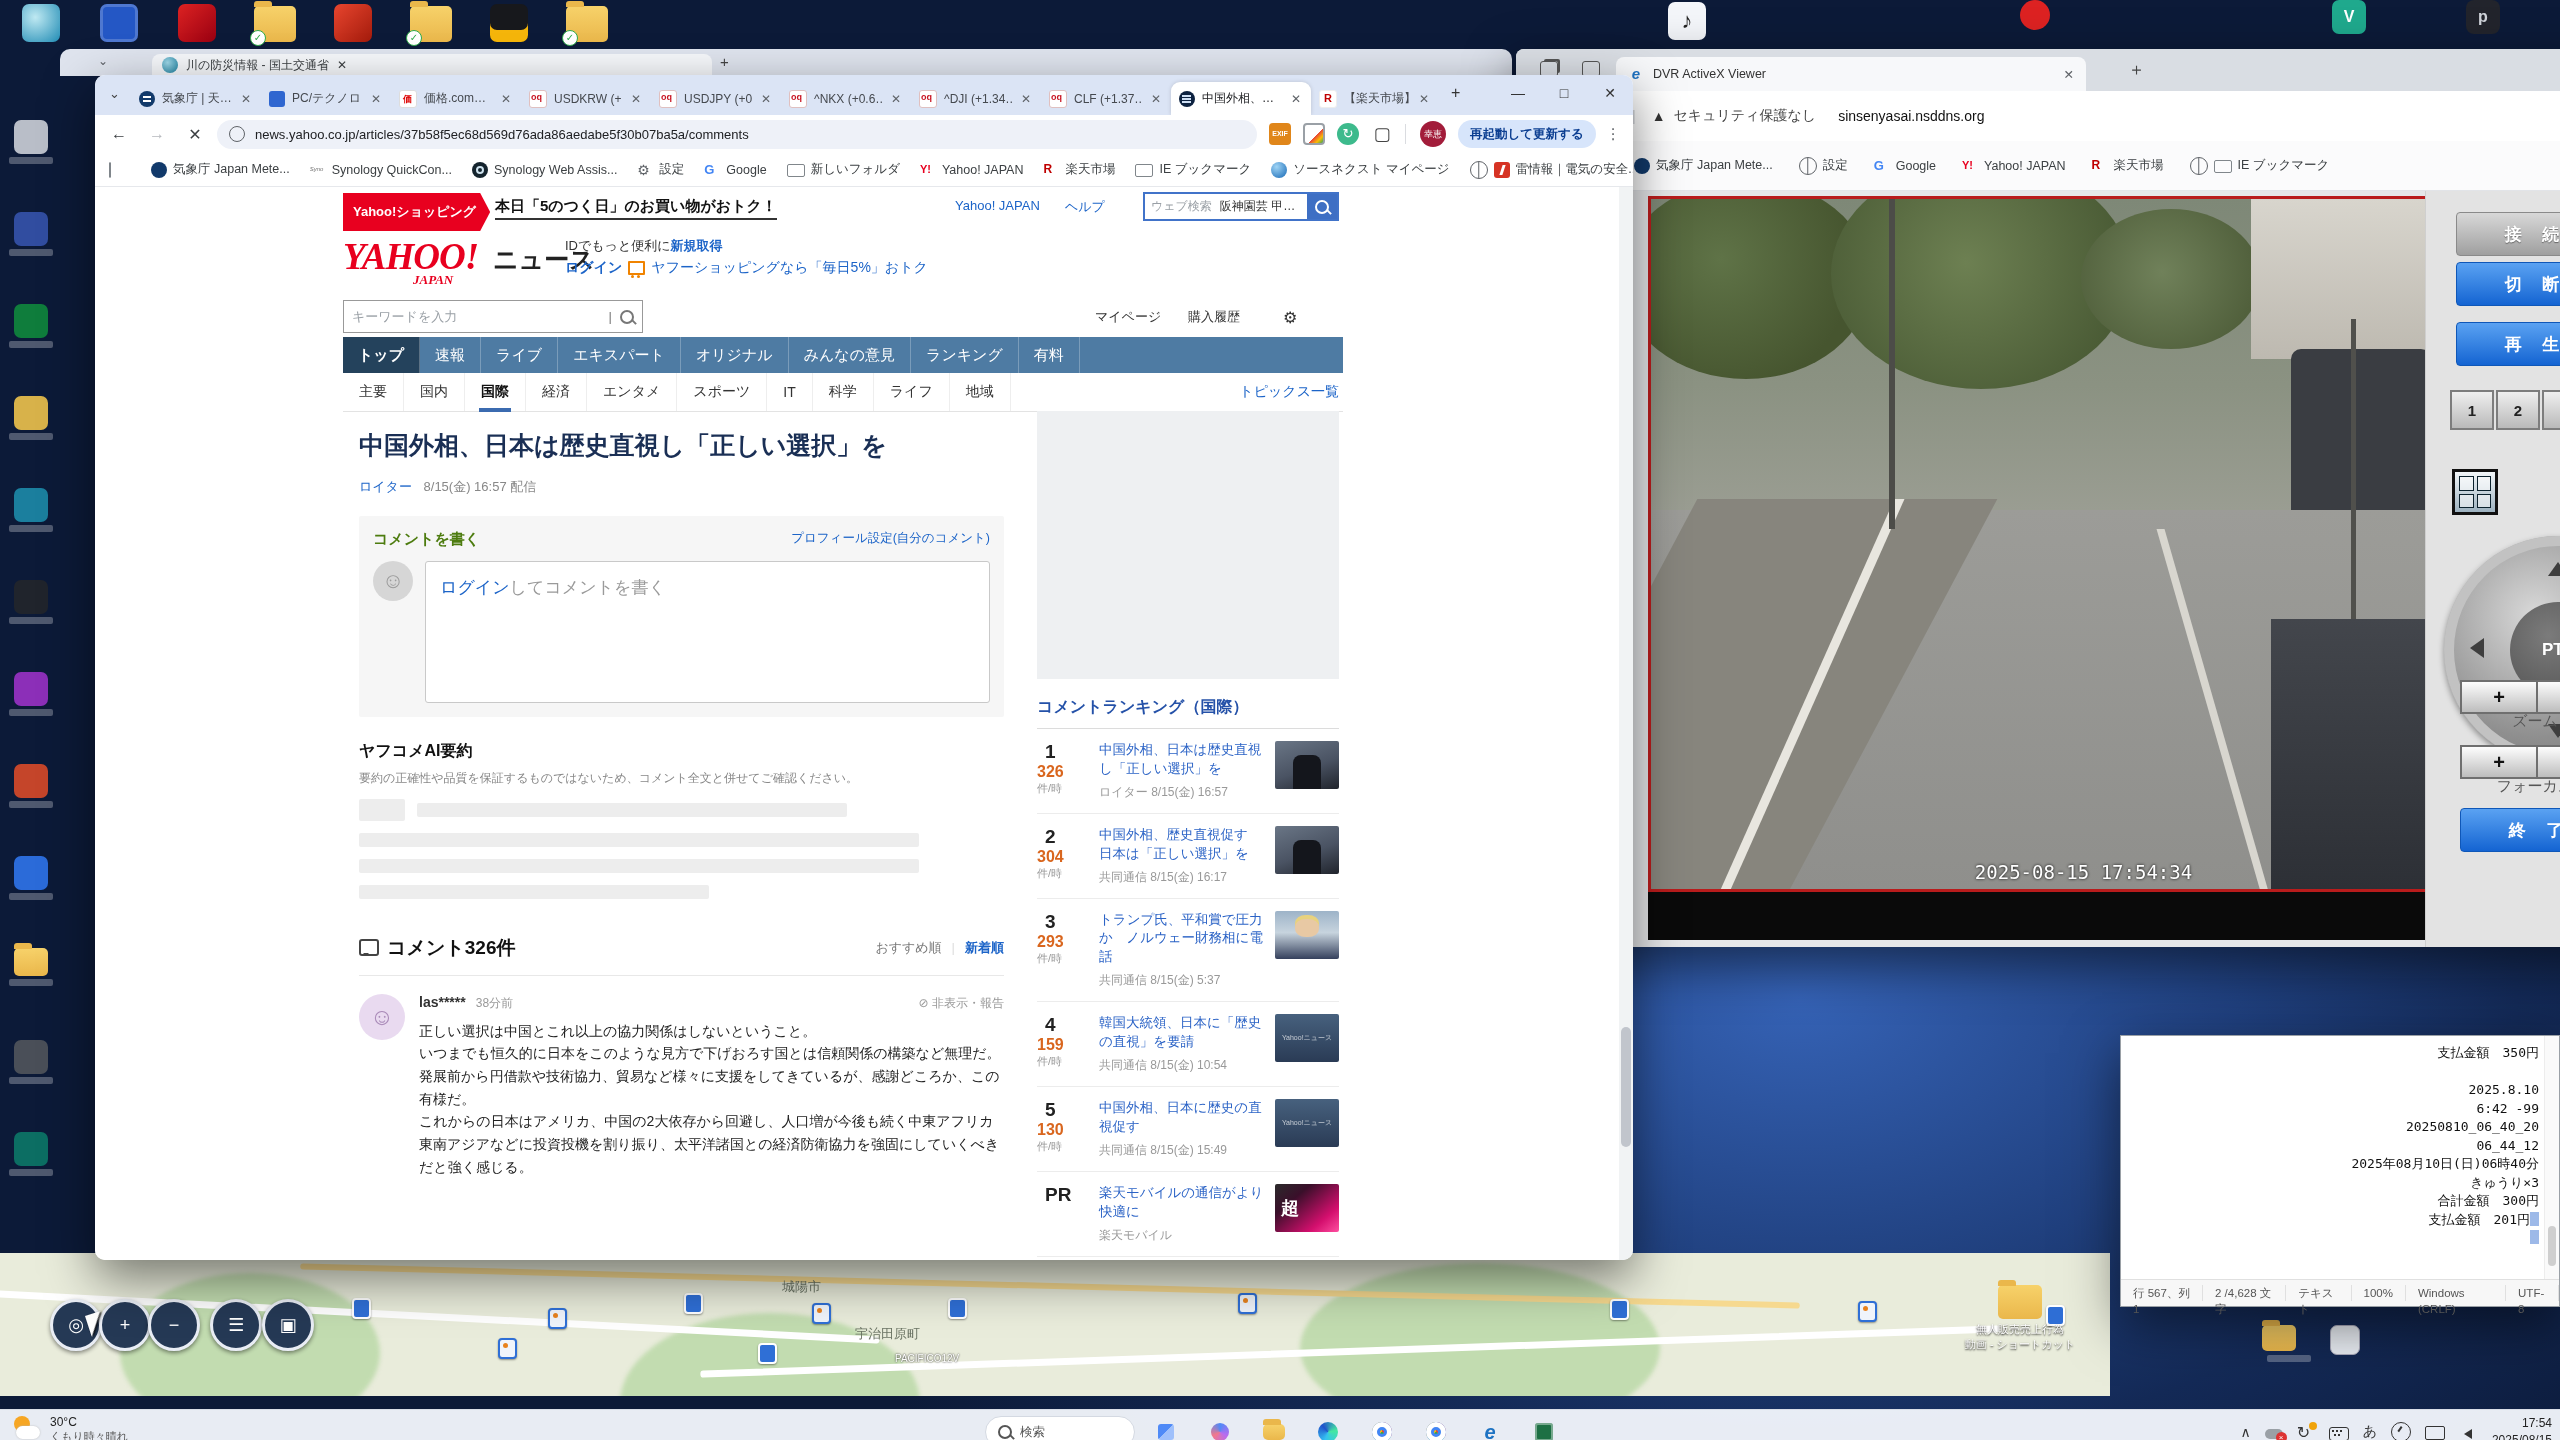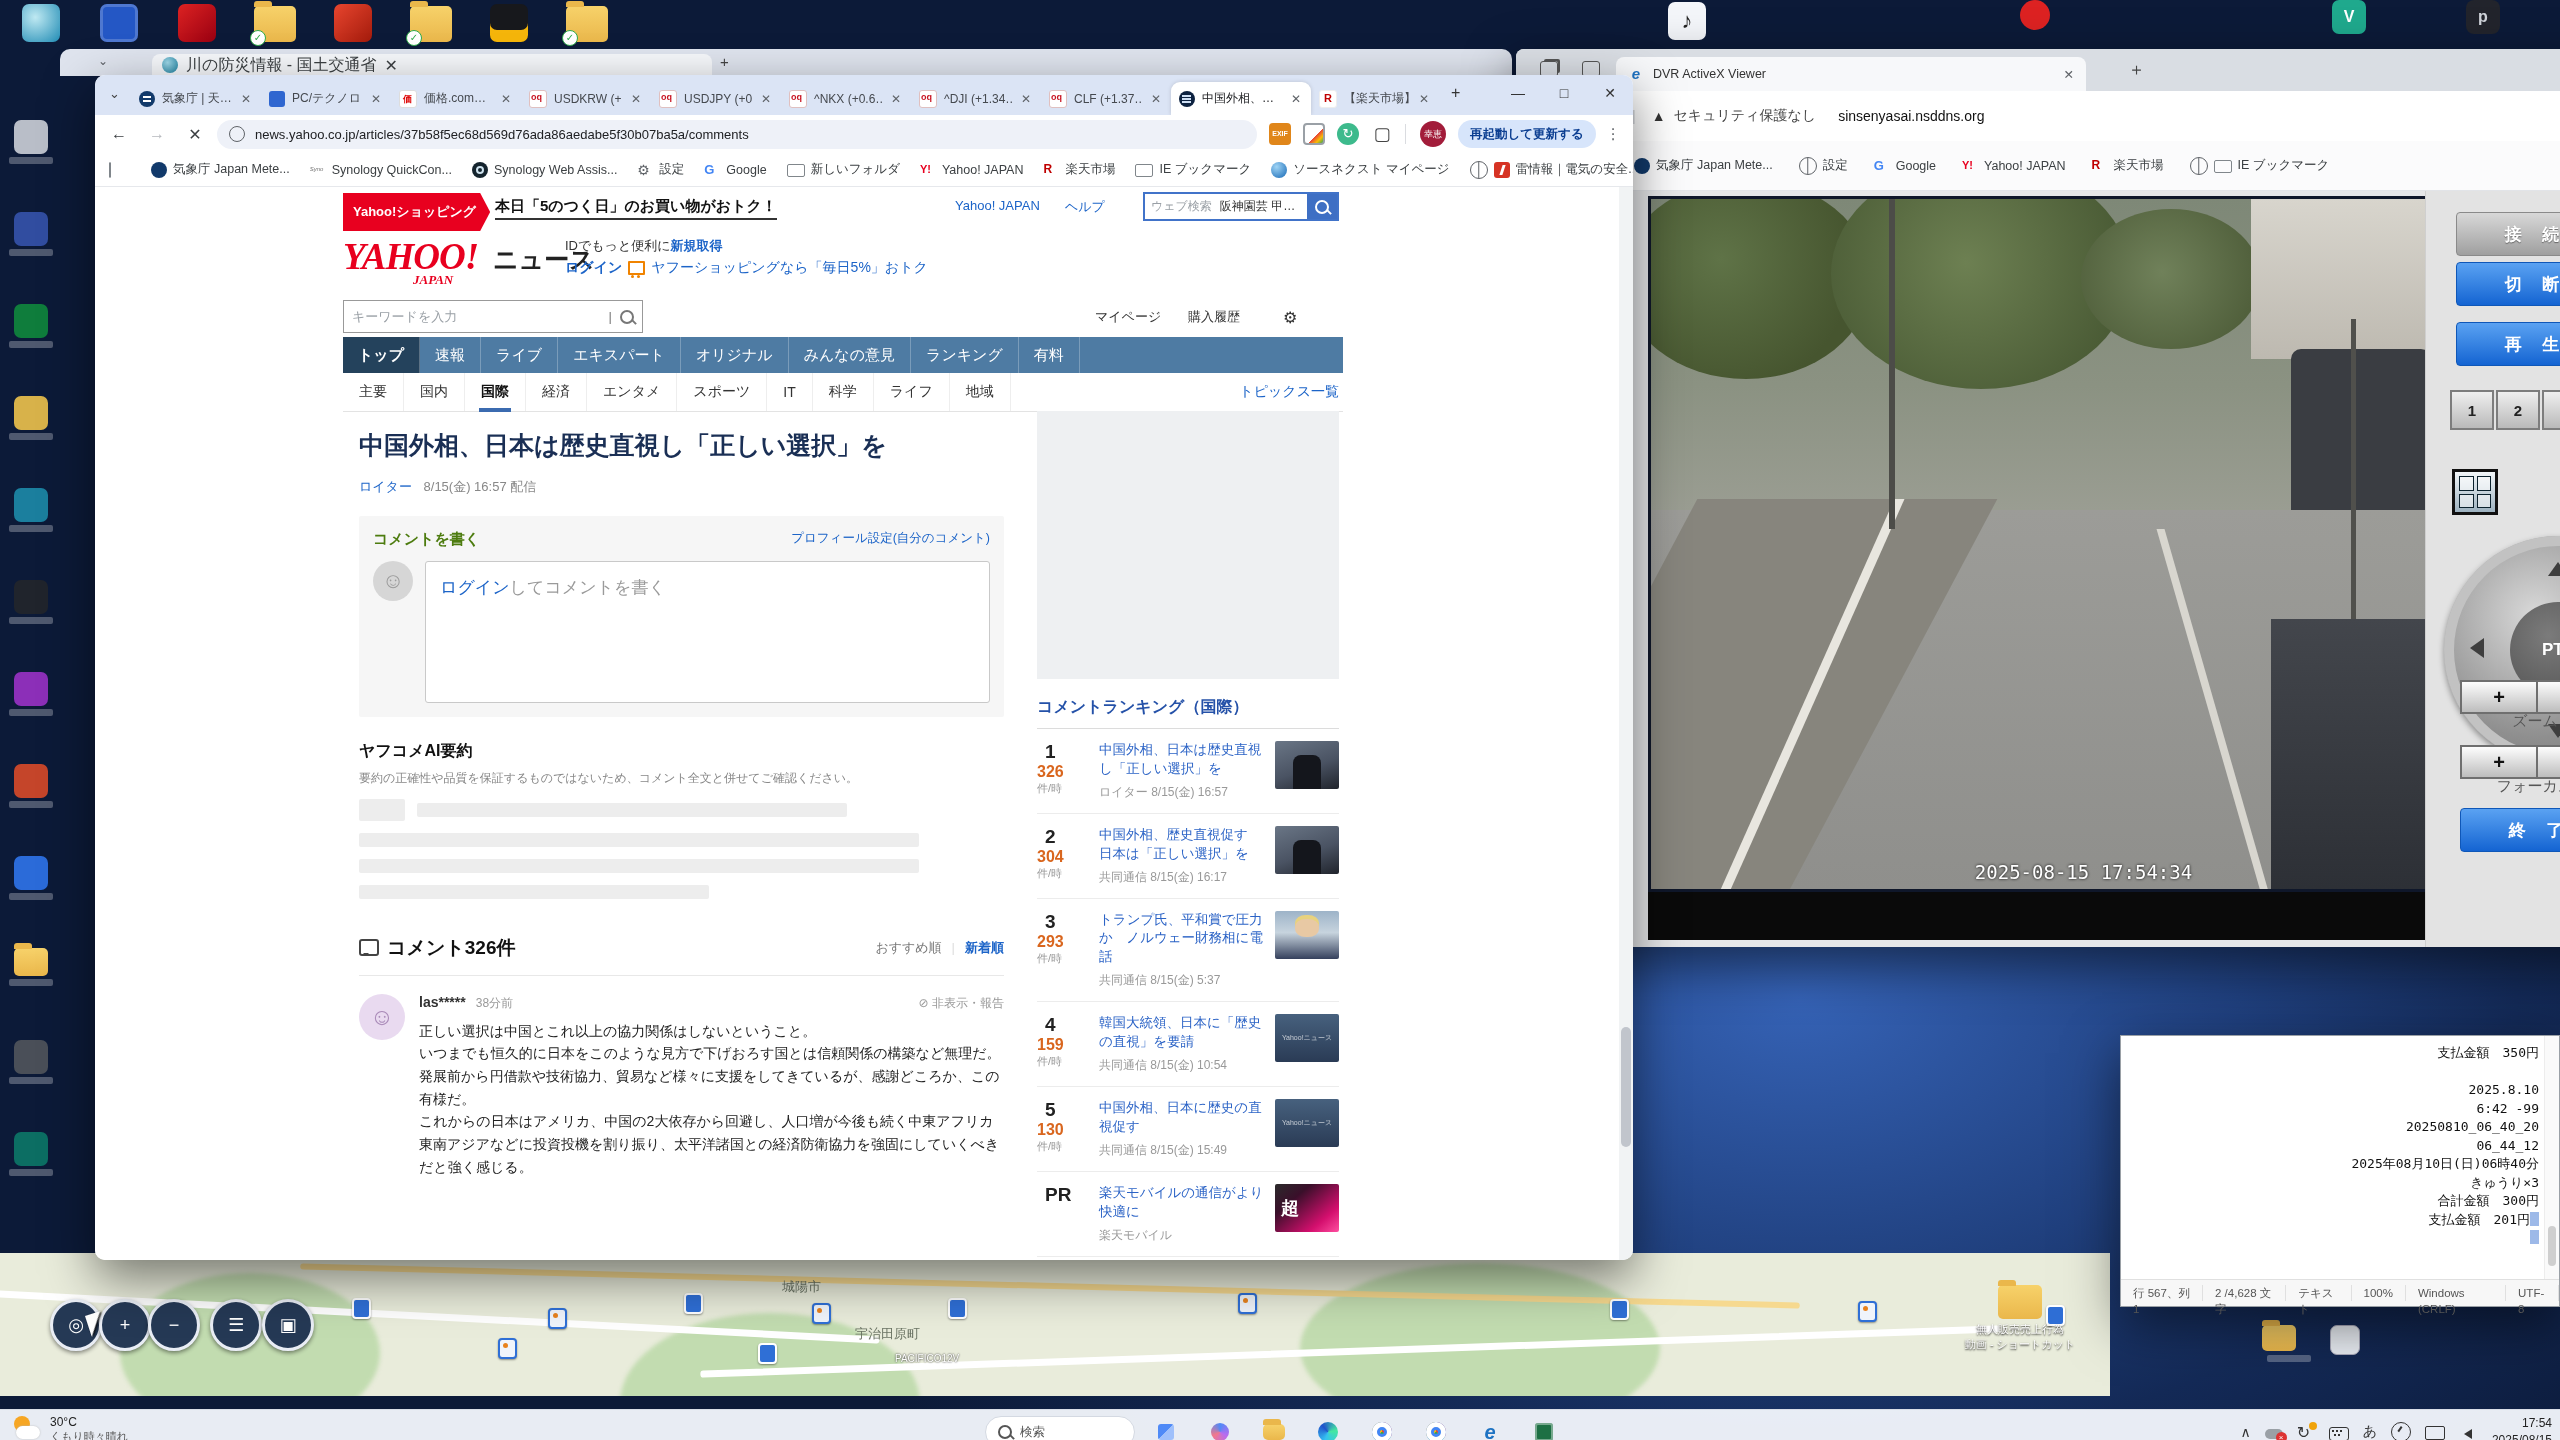--- a/index.html
+++ b/index.html
@@ -31,21 +31,21 @@
   .folder{background:linear-gradient(#f7d26a,#eab74b);}
   .folder::before{content:"";position:absolute;left:0;top:-5px;width:18px;height:6px;background:#eab74b;border-radius:3px 3px 0 0;}
   .check::after{content:"✓";position:absolute;left:-4px;bottom:-4px;width:14px;height:14px;border-radius:50%;
     background:#fff;border:1.5px solid #2faa4a;color:#2faa4a;font-size:10px;line-height:14px;text-align:center;font-weight:bold;}
   .sq{width:38px;height:38px;margin:0 auto;border-radius:7px;}
   
   .win{position:absolute;box-shadow:0 18px 50px rgba(0,0,0,.5);}
   
   .bstrip{left:60px;top:49px;width:1452px;height:27px;background:#dfe4ee;border-radius:10px 10px 0 0;}
   .btab{position:absolute;left:92px;top:5px;width:540px;height:22px;background:#f6f8fb;border-radius:8px 8px 0 0;
-    display:flex;align-items:center;padding:0 10px;gap:8px;font-size:16px;color:#3c4043;}
+    display:flex;align-items:center;padding:0 10px;gap:8px;font-size:12px;color:#3c4043;}
   
   .chrome{left:95px;top:75px;width:1538px;height:1185px;background:#fff;border-radius:10px;overflow:hidden;z-index:30;}
   .tabstrip{position:absolute;left:0;top:0;width:100%;height:40px;background:#dbe4f5;}
   .tab{position:absolute;top:7px;height:33px;display:flex;align-items:center;gap:7px;padding:0 8px;
     font-size:12px;color:#45494f;border-radius:9px 9px 0 0;width:130px;box-sizing:border-box;}
   .tab .tl{white-space:nowrap;overflow:hidden;flex:1;}
   .tab .x{color:#5f6368;font-size:12px;padding:0 2px;}
   .tab.active{background:#fff;color:#202124;box-shadow:0 0 4px rgba(0,0,0,.15);}
   .fav{width:16px;height:16px;border-radius:50%;flex:none;position:relative;font-weight:bold;}
   .fav.circ-navy{background:#123a6b;}
@@ -173,21 +173,21 @@
   .pgthumb{position:absolute;left:2px;width:10px;border-radius:5px;background:#c1c5cc;}
   
   .dvr{left:1516px;top:49px;width:1104px;height:898px;background:#eef0f2;border-radius:8px 0 0 0;z-index:20;}
   .dvr-tabs{position:absolute;left:0;top:0;width:100%;height:42px;background:#d9dde3;border-radius:8px 0 0 0;}
   .dvr-tab{position:absolute;left:100px;top:8px;width:470px;height:34px;background:#f7f8fa;border-radius:8px 8px 0 0;
     display:flex;align-items:center;gap:9px;padding:0 12px;font-size:12.5px;color:#333;box-sizing:border-box;}
   .eic{width:16px;height:16px;border-radius:50%;color:#1d72c2;font-weight:bold;font-size:15px;line-height:16px;text-align:center;font-style:italic;flex:none;}
   .dvr-url{position:absolute;left:0;top:42px;width:100%;height:50px;background:#fff;border-bottom:1px solid #e2e4e8;display:flex;align-items:center;font-size:14px;color:#333;}
   .dvr-bm{position:absolute;left:0;top:92px;width:100%;height:50px;background:#fbfbfc;border-bottom:1px solid #e2e4e8;display:flex;align-items:center;gap:26px;padding-left:118px;box-sizing:border-box;font-size:13px;color:#3c4043;}
   .dvr-body{position:absolute;left:0;top:142px;width:100%;bottom:0;background:#e6e7e9;}
-  .video{position:absolute;left:132px;top:5px;width:871px;height:696px;border:3px solid #0f172a;box-sizing:border-box;overflow:hidden;background:#9b9e94;}
+  .video{position:absolute;left:132px;top:5px;width:871px;height:696px;border:3px solid #b91c1c;box-sizing:border-box;overflow:hidden;background:#9b9e94;}
   .vstamp{position:absolute;left:0;right:0;bottom:6px;text-align:center;color:#fff;font-size:19px;text-shadow:0 0 3px #000;font-family:"DejaVu Sans Mono",monospace;}
   .vstrip{position:absolute;left:132px;top:701px;width:777px;height:48px;background:#0a0a0a;}
   .panel{position:absolute;left:909px;top:0;width:195px;bottom:0;background:#e3e3e3;border-left:1px solid #cfcfcf;}
   .dbtn{position:absolute;left:30px;width:150px;height:42px;border-radius:4px;color:#fff;font-weight:bold;font-size:17px;
     display:flex;align-items:center;justify-content:center;letter-spacing:8px;text-indent:8px;}
   .dbtn.gray{background:linear-gradient(#d8d8d8,#9f9f9f);border:1px solid #8a8a8a;text-shadow:0 1px 1px #666;}
   .dbtn.blue{background:linear-gradient(#5aa2f2,#1464d2);border:1px solid #0f57b8;}
   .chbtn{position:absolute;width:40px;height:36px;background:linear-gradient(#efefef,#b9b9b9);border:2px solid #7d7d7d;
     font-weight:bold;font-size:15px;color:#222;display:flex;align-items:center;justify-content:center;}
   .gridbtn{position:absolute;left:26px;width:46px;height:46px;background:linear-gradient(#f2f6f9,#9db2c0);border:3px solid #111;display:grid;grid-template-columns:1fr 1fr;grid-template-rows:1fr 1fr;gap:3px;padding:4px;box-sizing:border-box;}

